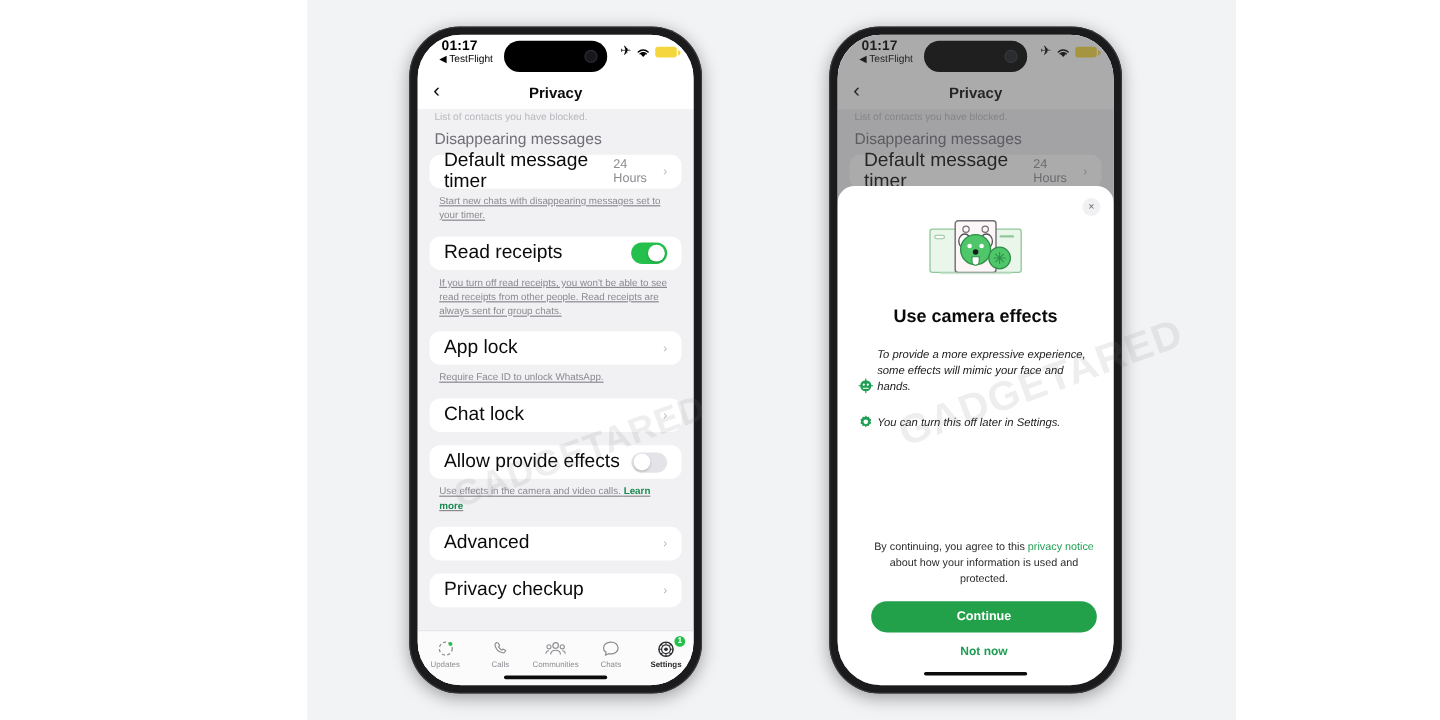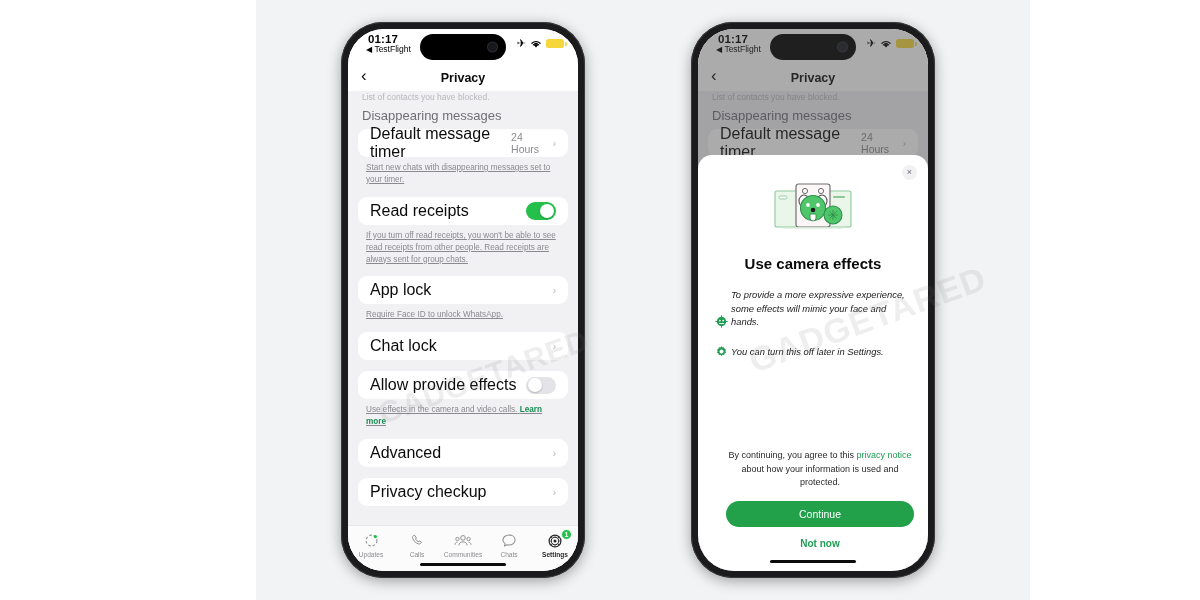--- a/index.html
+++ b/index.html
@@ -200,21 +200,21 @@
     font-size:9.4px; color:#1b1b1d; line-height:1.45;
   }
   .sheet-foot { margin-top:auto; padding:0 14px 0 28px; }
   .agree {
     font-size:9px; color:#2a2a2d; line-height:1.5; text-align:center;
     padding:0 2px;
   }
   .agree .link { color:#1f9d54; }
   .btn-continue {
     margin-top:11px; height:26px; border-radius:14px;
-    background:#22a04a; color:#fff; font-size:10.5px; font-weight:normal;
+    background:#22a04a; color:#fff; font-size:10.5px; font-weight:bold;
     display:flex; align-items:center; justify-content:center;
   }
   .btn-notnow {
     margin-top:11px; text-align:center;
     font-size:10px; font-weight:bold; color:#1f9d54;
   }
   .sheet-home {
     margin:11px auto 8px auto; width:86px; height:3.5px;
     border-radius:2px; background:#0b0b0b;
   }

